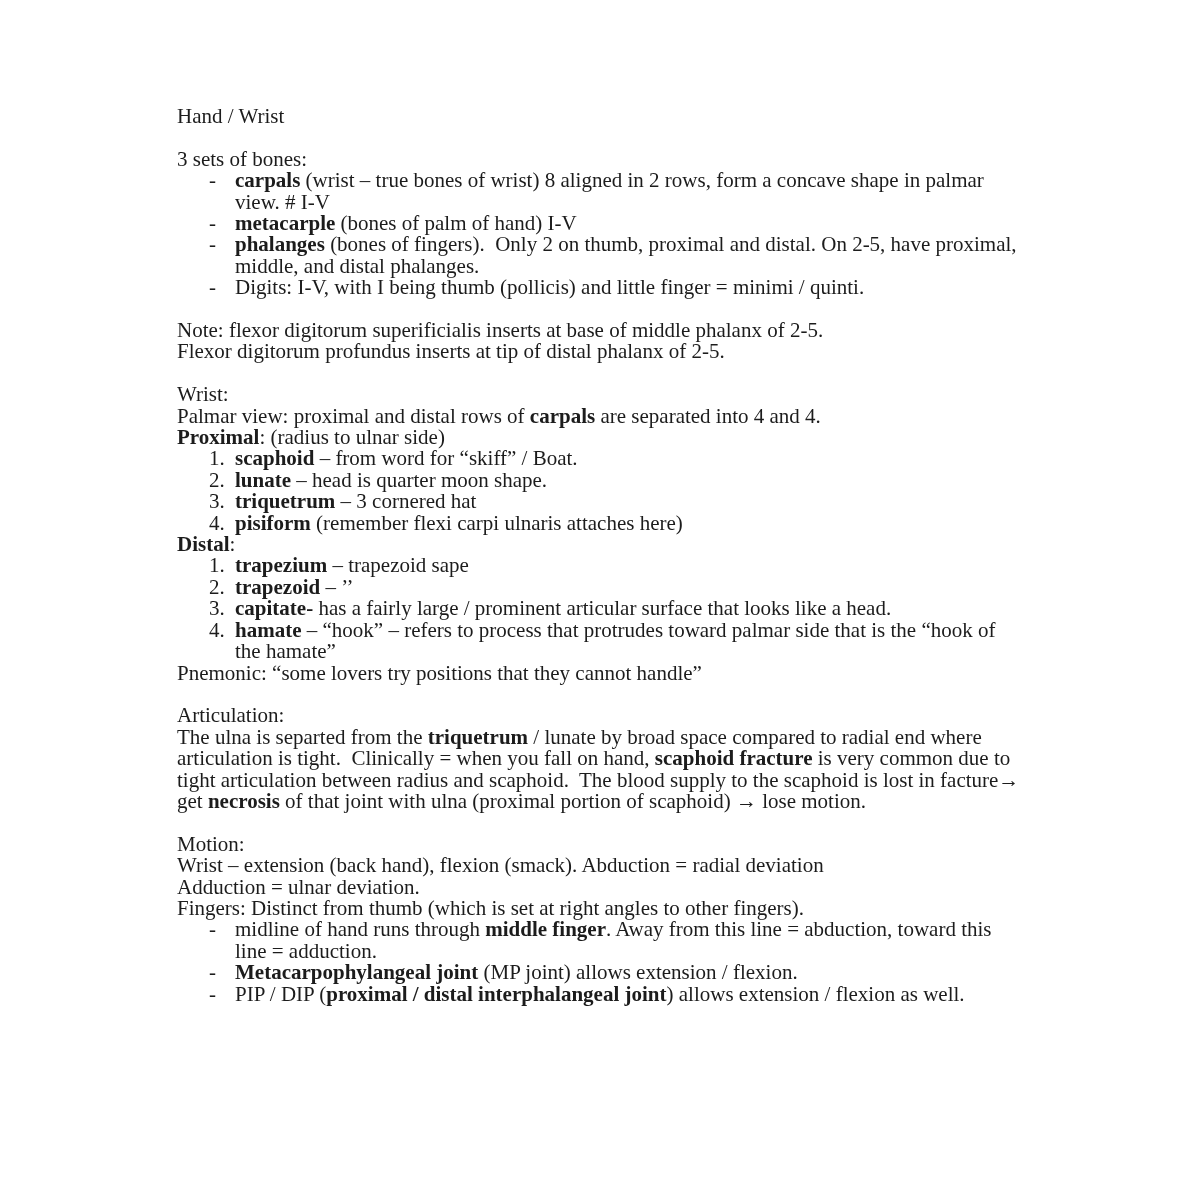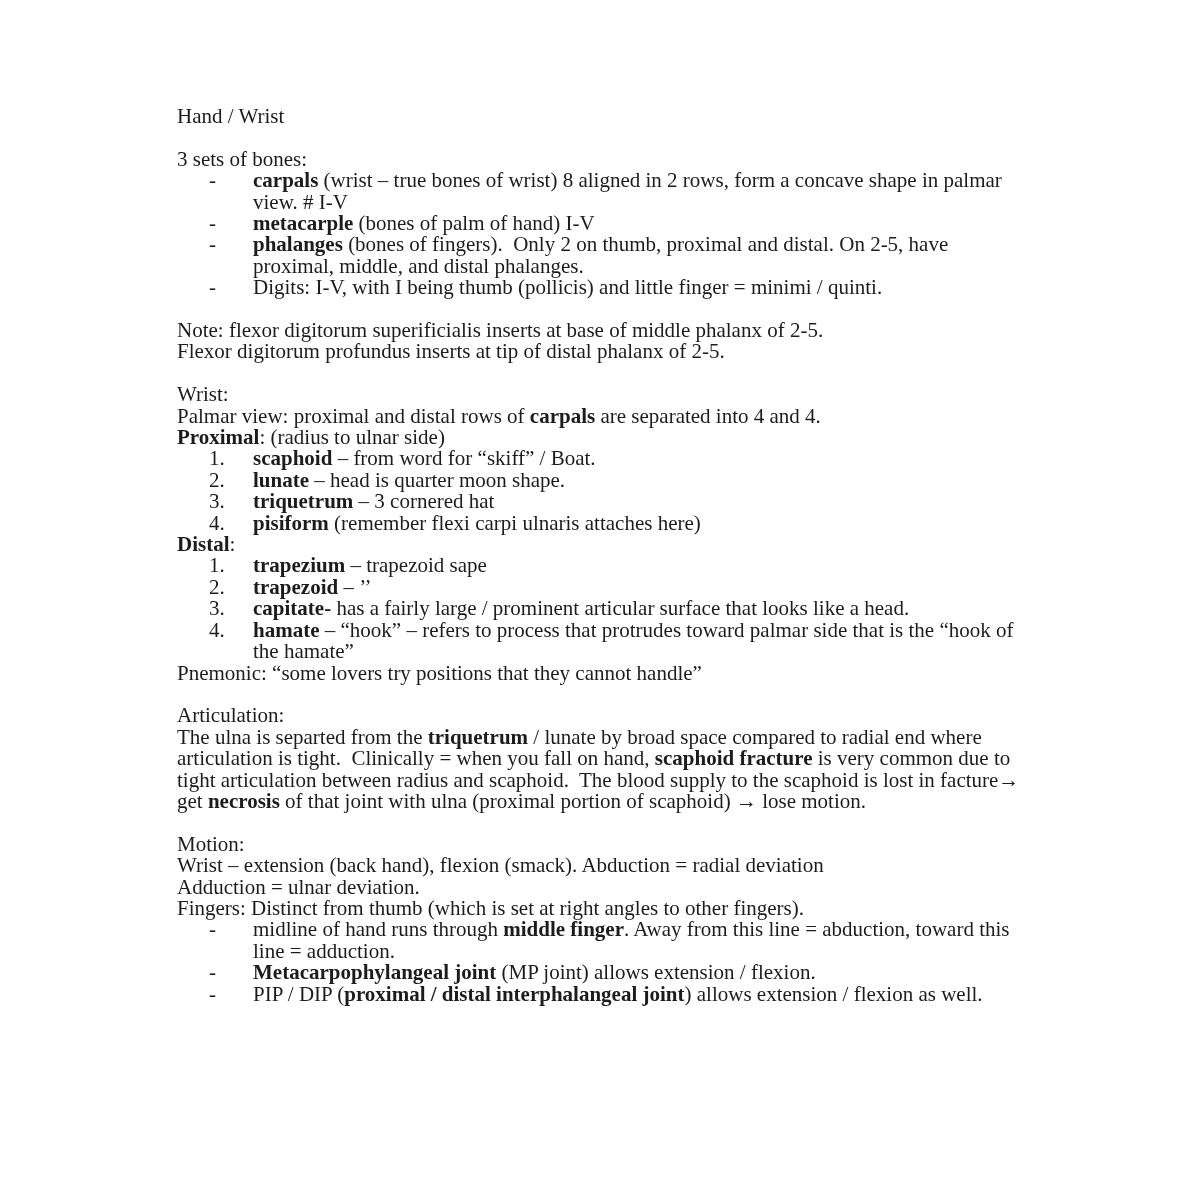--- a/index.html
+++ b/index.html
@@ -33,21 +33,21 @@
   .b { font-weight: 700; }
   .bullet .marker,
   .num .marker {
     position: absolute;
     left: 32px;
     top: 0;
   }
   .bullet .content,
   .num .content {
     display: block;
-    margin-left: 76px;
+    margin-left: 58px;
   }
   .para .content { display: block; }
 </style>
 </head>
 <body style="background: rgb(255, 255, 255);">
 
 <div class="page">
   <div id="doc" class="doc" style="color: rgb(28, 28, 28);"><div class="line para"><span class="content"><span>Hand / Wrist</span></span></div><div class="blank"></div><div class="line para"><span class="content"><span>3 sets of bones:</span></span></div><div class="line bullet"><span class="marker">-</span><span class="content"><span class="b">carpals</span><span> (wrist – true bones of wrist) 8 aligned in 2 rows, form a concave shape in palmar view. # I-V</span></span></div><div class="line bullet"><span class="marker">-</span><span class="content"><span class="b">metacarple</span><span> (bones of palm of hand) I-V</span></span></div><div class="line bullet"><span class="marker">-</span><span class="content"><span class="b">phalanges</span><span> (bones of fingers).  Only 2 on thumb, proximal and distal. On 2-5, have proximal, middle, and distal phalanges.</span></span></div><div class="line bullet"><span class="marker">-</span><span class="content"><span>Digits: I-V, with I being thumb (pollicis) and little finger = minimi / quinti.</span></span></div><div class="blank"></div><div class="line para"><span class="content"><span>Note: flexor digitorum superificialis inserts at base of middle phalanx of 2-5.</span></span></div><div class="line para"><span class="content"><span>Flexor digitorum profundus inserts at tip of distal phalanx of 2-5.</span></span></div><div class="blank"></div><div class="line para"><span class="content"><span>Wrist:</span></span></div><div class="line para"><span class="content"><span>Palmar view: proximal and distal rows of </span><span class="b">carpals</span><span> are separated into 4 and 4.</span></span></div><div class="line para"><span class="content"><span class="b">Proximal</span><span>: (radius to ulnar side)</span></span></div><div class="line num"><span class="marker">1.</span><span class="content"><span class="b">scaphoid</span><span> – from word for “skiff” / Boat.</span></span></div><div class="line num"><span class="marker">2.</span><span class="content"><span class="b">lunate</span><span> – head is quarter moon shape.</span></span></div><div class="line num"><span class="marker">3.</span><span class="content"><span class="b">triquetrum</span><span> – 3 cornered hat</span></span></div><div class="line num"><span class="marker">4.</span><span class="content"><span class="b">pisiform</span><span> (remember flexi carpi ulnaris attaches here)</span></span></div><div class="line para"><span class="content"><span class="b">Distal</span><span>:</span></span></div><div class="line num"><span class="marker">1.</span><span class="content"><span class="b">trapezium</span><span> – trapezoid sape</span></span></div><div class="line num"><span class="marker">2.</span><span class="content"><span class="b">trapezoid</span><span> – ’’</span></span></div><div class="line num"><span class="marker">3.</span><span class="content"><span class="b">capitate-</span><span> has a fairly large / prominent articular surface that looks like a head.</span></span></div><div class="line num"><span class="marker">4.</span><span class="content"><span class="b">hamate</span><span> – “hook” – refers to process that protrudes toward palmar side that is the “hook of the hamate”</span></span></div><div class="line para"><span class="content"><span>Pnemonic: “some lovers try positions that they cannot handle”</span></span></div><div class="blank"></div><div class="line para"><span class="content"><span>Articulation:</span></span></div><div class="line para"><span class="content"><span>The ulna is separted from the </span><span class="b">triquetrum</span><span> / lunate by broad space compared to radial end where articulation is tight.  Clinically = when you fall on hand, </span><span class="b">scaphoid fracture</span><span> is very common due to tight articulation between radius and scaphoid.  The blood supply to the scaphoid is lost in facture→ get </span><span class="b">necrosis</span><span> of that joint with ulna (proximal portion of scaphoid) → lose motion.</span></span></div><div class="blank"></div><div class="line para"><span class="content"><span>Motion:</span></span></div><div class="line para"><span class="content"><span>Wrist – extension (back hand), flexion (smack). Abduction = radial deviation</span></span></div><div class="line para"><span class="content"><span>Adduction = ulnar deviation.</span></span></div><div class="line para"><span class="content"><span>Fingers: Distinct from thumb (which is set at right angles to other fingers).</span></span></div><div class="line bullet"><span class="marker">-</span><span class="content"><span>midline of hand runs through </span><span class="b">middle finger</span><span>. Away from this line = abduction, toward this line = adduction.</span></span></div><div class="line bullet"><span class="marker">-</span><span class="content"><span class="b">Metacarpophylangeal joint</span><span> (MP joint) allows extension / flexion.</span></span></div><div class="line bullet"><span class="marker">-</span><span class="content"><span>PIP / DIP (</span><span class="b">proximal / distal interphalangeal joint</span><span>) allows extension / flexion as well.</span></span></div></div>
 </div>
 

